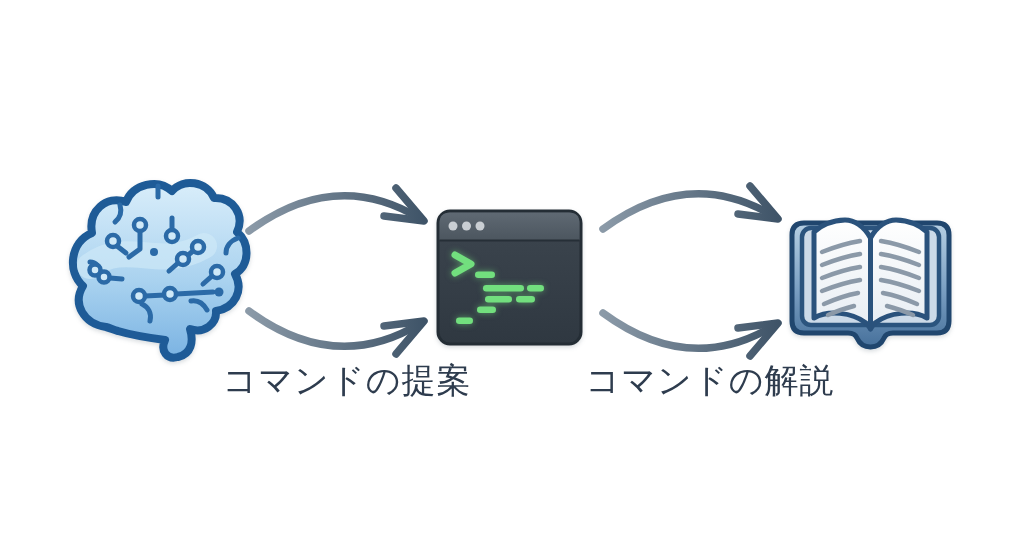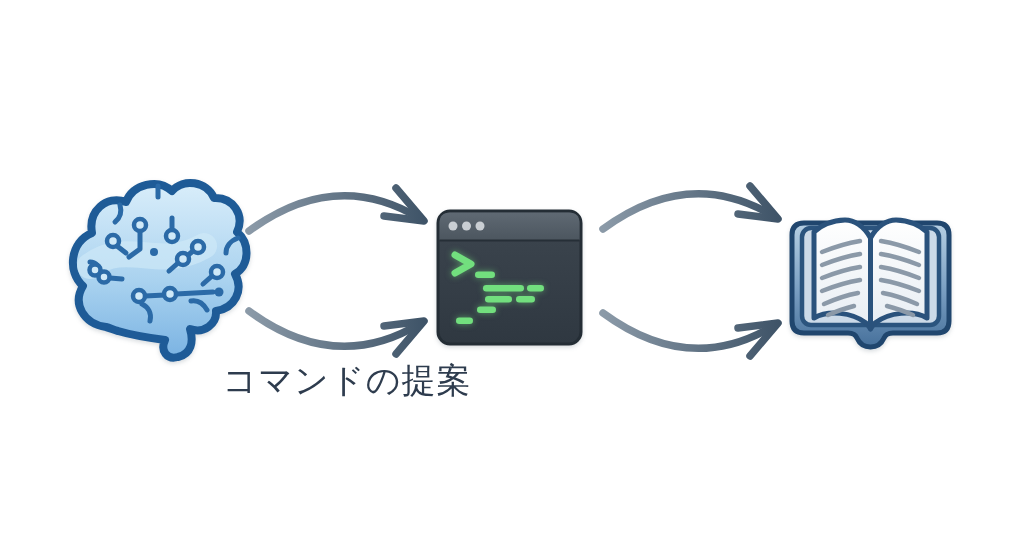--- a/index.html
+++ b/index.html
@@ -169,14 +169,15 @@
         <path d="M 881 254 Q 899 257 919 265"></path>
         <path d="M 881 267 Q 899 270 919 278"></path>
         <path d="M 881 280 Q 899 283 919 291"></path>
         <path d="M 883 293 Q 899 296 917 304"></path>
         <path d="M 887 306 Q 899 309 913 315"></path>
       </g>
     </g>
   </svg>
 
   <div class="edge-label first">コマンドの提案</div>
+  <div class="edge-label second">コマンドの解説</div>
 
 </div>
 
 </body></html>

